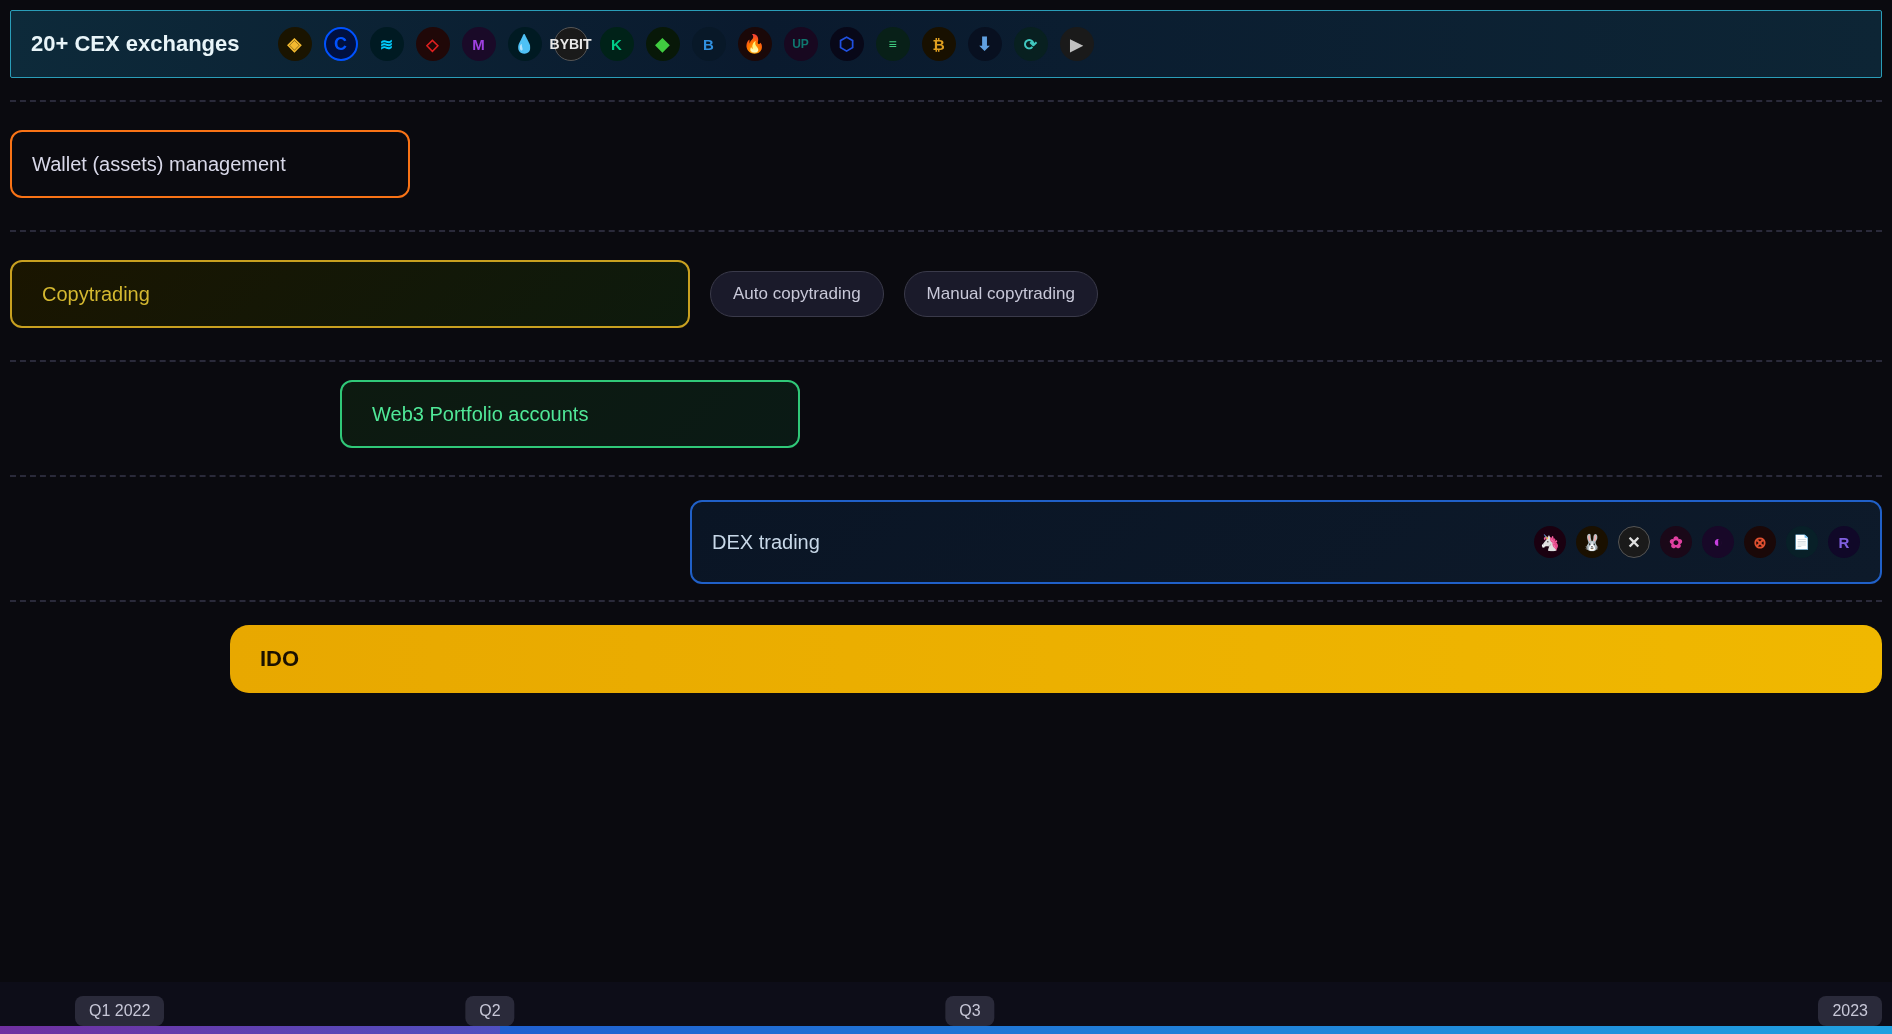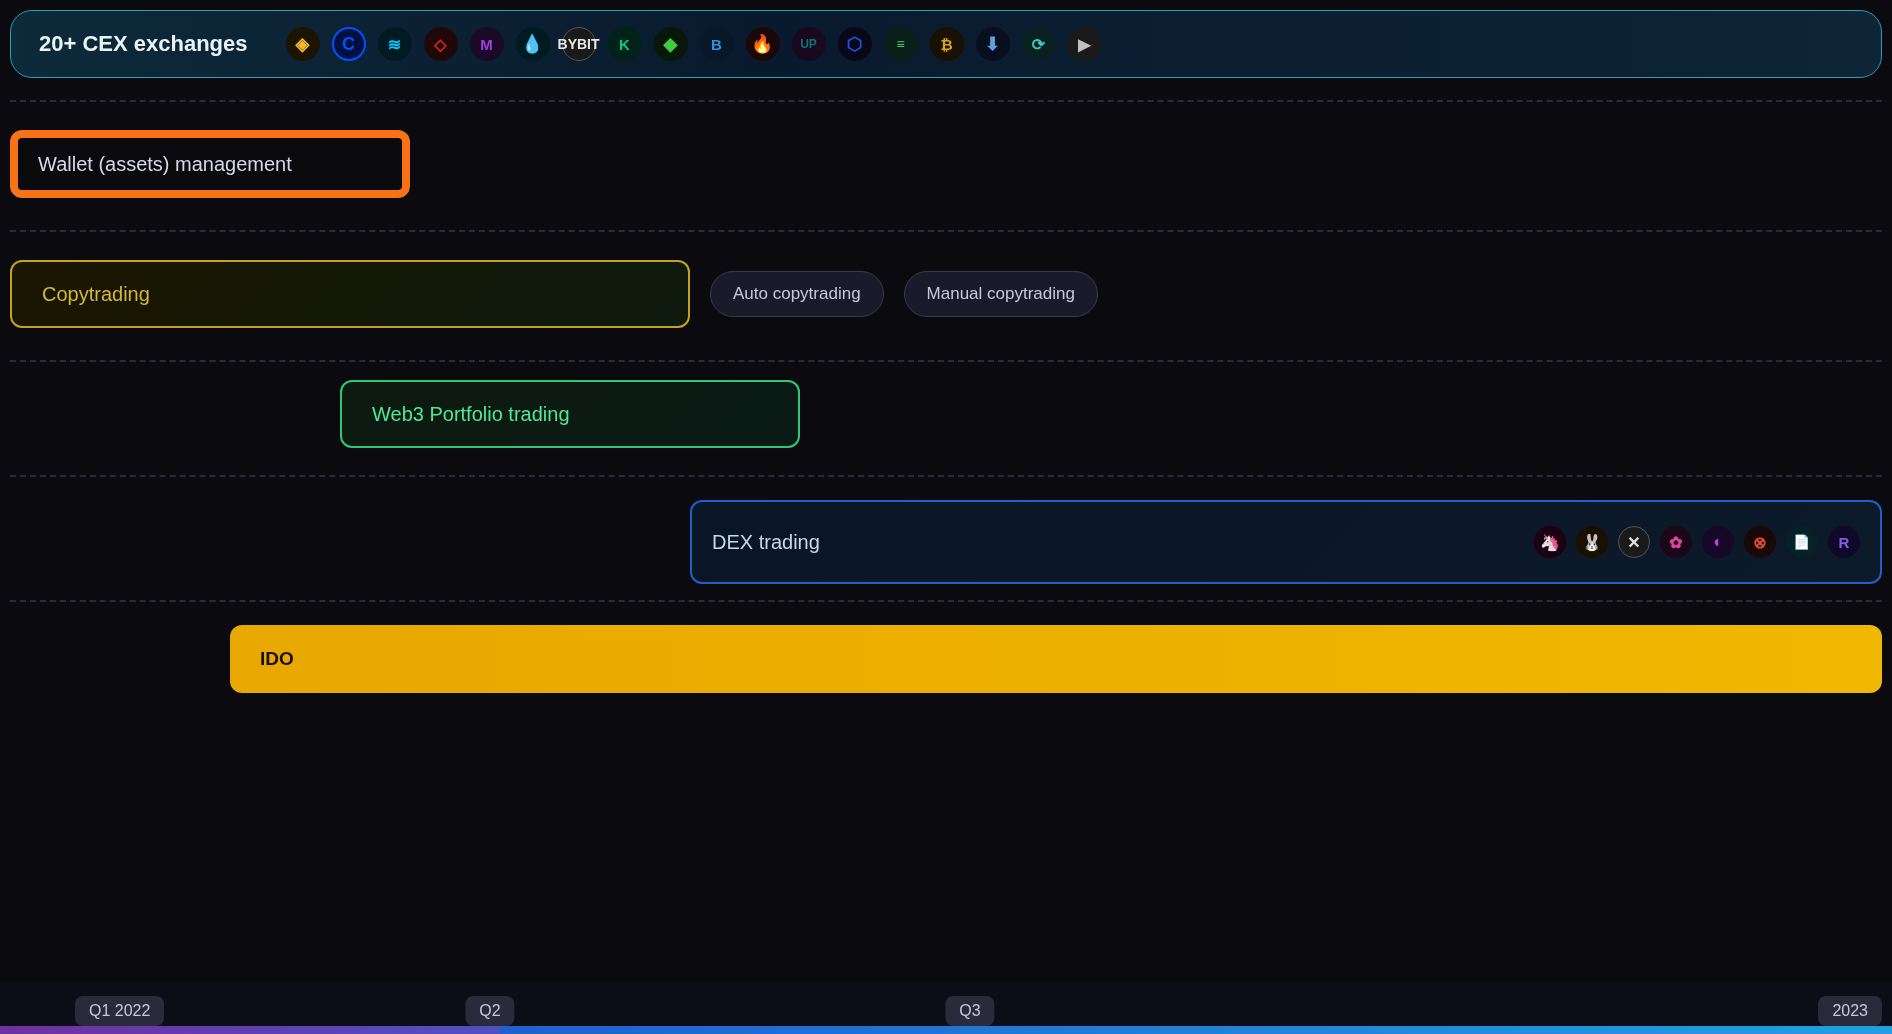--- a/index.html
+++ b/index.html
@@ -14,24 +14,24 @@
 
     
     .cex-bar {
       position: absolute;
       top: 10px;
       left: 10px;
       right: 10px;
       height: 68px;
       background: linear-gradient(90deg, #0d2a3a 0%, #0a1a2e 40%, #0d2535 100%);
       border: 1.5px solid #2a9db8;
-      border-radius: 22px;
-      display: flex;
-      align-items: center;
-      padding: 0 28px;
+      border-radius: 2px;
+      display: flex;
+      align-items: center;
+      padding: 0 20px;
       gap: 18px;
     }
     .cex-title {
       color: #e8f4f8;
       font-size: 22px;
       font-weight: 600;
       white-space: nowrap;
       margin-right: 20px;
     }
     .exchange-icons {
@@ -76,21 +76,21 @@
       padding: 0 30px;
       height: 68px;
       display: flex;
       align-items: center;
       font-size: 20px;
       font-weight: 500;
       white-space: nowrap;
     }
 
     .wallet-box {
-      border: 8px solid #f97316;
+      border: 2px solid #f97316;
       color: #d8d8e8;
       min-width: 400px;
       padding-left: 20px;
     }
 
     .sharing-tag {
       background: #1a1a2a;
       border: 1px solid #3a3a4a;
       border-radius: 24px;
       padding: 12px 22px;
@@ -153,27 +153,27 @@
       display: flex;
       align-items: center;
       justify-content: center;
       font-size: 13px;
       font-weight: bold;
       flex-shrink: 0;
     }
 
     .ido-box {
       background: linear-gradient(90deg, #e8a800 0%, #f0b800 100%);
-      border-radius: 12px;
+      border-radius: 19px;
       height: 68px;
       display: flex;
       align-items: center;
       padding: 4px 30px;
       color: #1a1000;
-      font-size: 19px;
+      font-size: 22px;
       font-weight: 600;
       margin-left: 220px;
       flex: 1;
     }
 
     
     .timeline {
       position: absolute;
       bottom: 0;
       left: 0;
@@ -283,21 +283,21 @@
   </div>
   <div class="manual-tag">
     <span>Manual copytrading</span>
   </div>
 </div>
 
 <div class="dashed-divider" style="top: 360px;"></div>
 
 <div class="feature-row" style="top: 380px;">
   <div class="feature-box web3-box">
-    <span>Web3 Portfolio trading</span>
+    <span>Web3 Portfolio accounts</span>
   </div>
 </div>
 
 <div class="dashed-divider" style="top: 475px;"></div>
 
 <div class="feature-row" style="top: 500px;">
   <div class="dex-container">
     <span class="dex-title">DEX trading</span>
     <div class="dex-icons">
       <div class="dex-icon" style="background:#1a0010;color:#ff007a;font-size:16px;">🦄</div>

